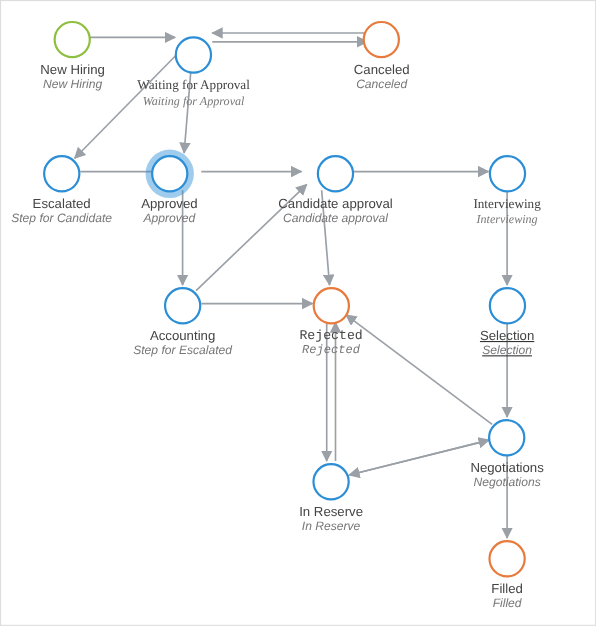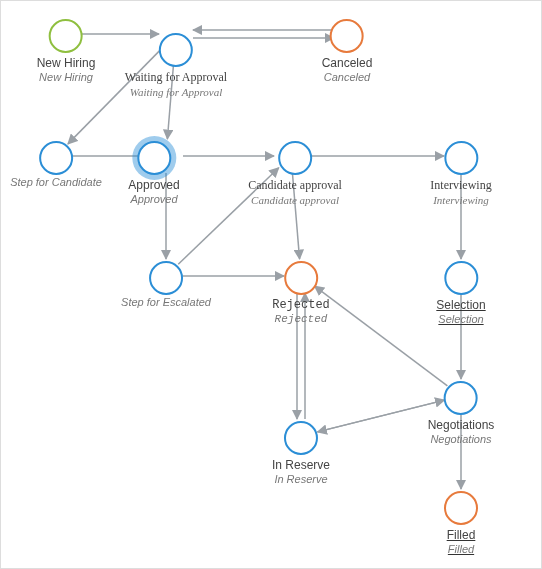--- a/index.html
+++ b/index.html
@@ -100,39 +100,41 @@
         <div class="title">Waiting for Approval</div>
         <div class="sub">Waiting for Approval</div>
       </div>
       <div class="node orange" style="left: 346px; top: 18px;">
         <div class="circle"></div>
         <div class="title">Canceled</div>
         <div class="sub">Canceled</div>
       </div>
       <div class="node " style="left: 55px; top: 140px;">
         <div class="circle"></div>
+        <div class="title">Escalated</div>
         <div class="sub">Step for Candidate</div>
       </div>
       <div class="node  halo" style="left: 153px; top: 140px;">
         <div class="circle"></div>
         <div class="title">Approved</div>
         <div class="sub">Approved</div>
       </div>
-      <div class="node " style="left: 294px; top: 140px; font-family: Liberation Serif, serif;">
+      <div class="node " style="left: 304px; top: 140px;">
         <div class="circle"></div>
         <div class="title">Candidate approval</div>
         <div class="sub">Candidate approval</div>
       </div>
       <div class="node " style="left: 460px; top: 140px; font-family: Liberation Serif, serif;">
         <div class="circle"></div>
         <div class="title">Interviewing</div>
         <div class="sub">Interviewing</div>
       </div>
       <div class="node " style="left: 165px; top: 260px;">
         <div class="circle"></div>
+        <div class="title">Accounting</div>
         <div class="sub">Step for Escalated</div>
       </div>
       <div class="node orange" style="left: 300px; top: 260px; font-family: Liberation Mono, monospace;">
         <div class="circle"></div>
         <div class="title">Rejected</div>
         <div class="sub">Rejected</div>
       </div>
       <div class="node " style="left: 460px; top: 260px; text-decoration: underline;">
         <div class="circle"></div>
         <div class="title">Selection</div>
@@ -141,19 +143,19 @@
       <div class="node " style="left: 300px; top: 420px;">
         <div class="circle"></div>
         <div class="title">In Reserve</div>
         <div class="sub">In Reserve</div>
       </div>
       <div class="node " style="left: 460px; top: 380px;">
         <div class="circle"></div>
         <div class="title">Negotiations</div>
         <div class="sub">Negotiations</div>
       </div>
-      <div class="node orange" style="left: 460px; top: 490px; text-decoration: underline;">
+      <div class="node orange" style="left: 460px; top: 490px;">
         <div class="circle"></div>
         <div class="title">Filled</div>
         <div class="sub">Filled</div>
       </div>
     </div>
 </div>
 
 </body></html>

